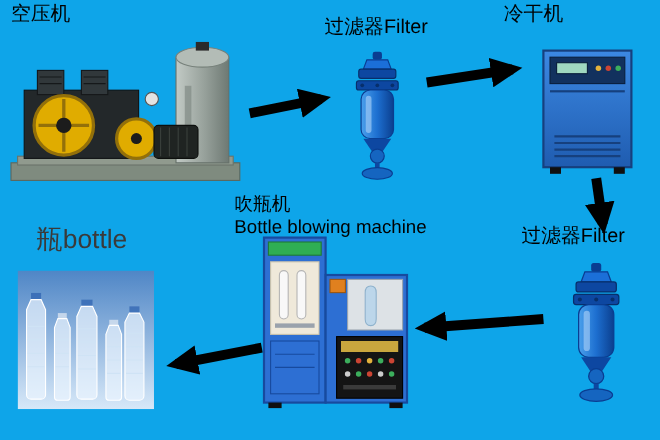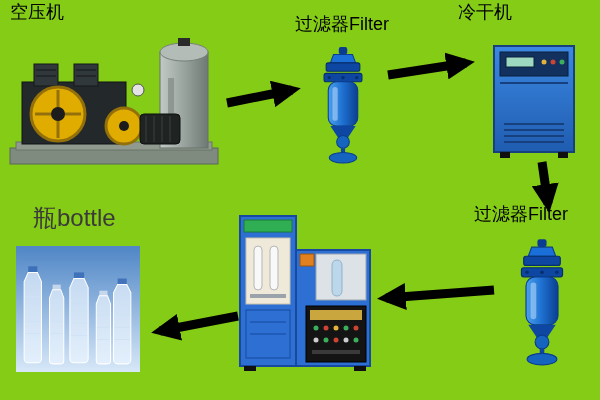--- a/index.html
+++ b/index.html
@@ -1,17 +1,17 @@
 <!DOCTYPE html>
 <html><head>
 <meta charset="utf-8">
 <style>
   html,body{margin:0;padding:0;background:#fff;}
   .canvas{
-    position:relative;width:600px;height:400px;background:#84cc16;
+    position:relative;width:600px;height:400px;background:#0ea5e9;
     font-family:"Liberation Sans",sans-serif;color:#000;overflow:hidden;
   }
   .lbl{position:absolute;font-size:18px;line-height:1.22;color:#000;white-space:nowrap;}
   .lbl-sm{font-size:17px;}
   .lbl-bottle{font-size:24px;color:#3a3a3a;}
   .equip{position:absolute;}
   .arrows{position:absolute;left:0;top:0;width:600px;height:400px;pointer-events:none;}
 </style>
 </head>
 <body>
@@ -53,20 +53,22 @@
     <div>空压机</div>
   </div>
 
   <div class="lbl" style="left:295px;top:14px">过滤器Filter</div>
 
   <div class="lbl" style="left:458px;top:2px">
     <div>冷干机</div>
   </div>
 
   <div class="lbl lbl-sm" style="left:213px;top:176px">
+    <div>吹瓶机</div>
+    <div>Bottle blowing machine</div>
   </div>
 
   <div class="lbl" style="left:474px;top:204px">过滤器Filter</div>
 
   <div class="lbl lbl-bottle" style="left:33px;top:203px">瓶bottle</div>
 
   <svg class="equip" style="left:8px;top:38px" width="214" height="132" viewBox="0 0 214 132">
     <rect x="2" y="110" width="208" height="16" fill="#7f8b7f" stroke="#5d675d"></rect>
     <rect x="8" y="104" width="196" height="8" fill="#909a8e" stroke="#6a746a"></rect>
 

